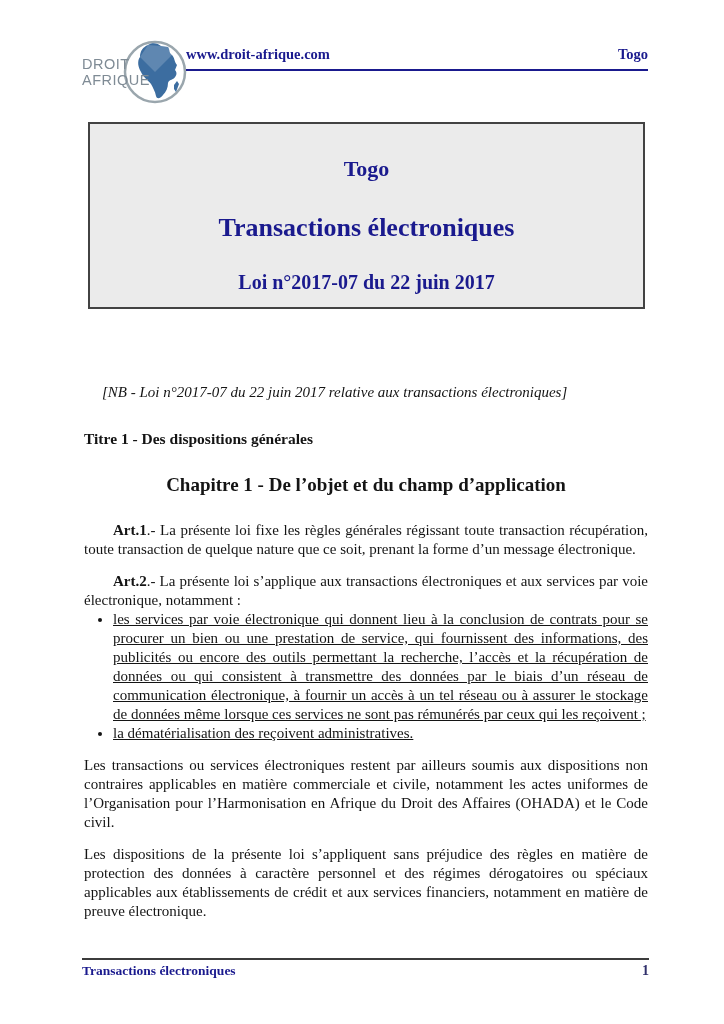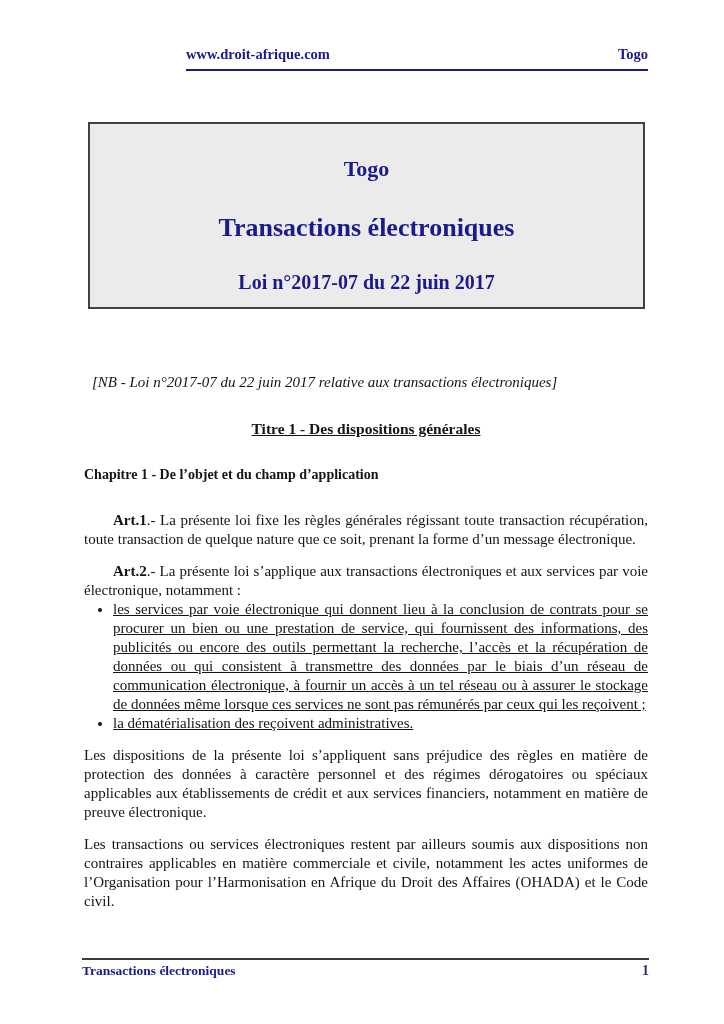--- a/index.html
+++ b/index.html
@@ -45,23 +45,23 @@
   }
   .tb-country{margin-top:32px;font-size:22px;line-height:26px;}
   .tb-subject{margin-top:31px;font-size:26px;line-height:30px;}
   .tb-law{margin-top:30px;font-size:20px;line-height:18px;}
 
   
   .content{
     position:absolute;left:84px;top:365px;width:564px;
     font-size:15px;line-height:19px;
   }
-  .nb-note{margin:8px;font-style:italic;}
-  .titre{margin:27px 0 4px;font-size:15.5px;line-height:19px;font-weight:bold;text-align:center;text-decoration:underline;}
-  .chapitre{margin:27px 0 0;font-size:14px;line-height:19px;font-weight:bold;}
+  .nb-note{margin:18px;font-style:italic;}
+  .titre{margin:27px 0 4px;font-size:15.5px;line-height:19px;font-weight:bold;}
+  .chapitre{margin:27px 0 0;font-size:19px;line-height:19px;font-weight:bold;text-align:center;}
   .para{margin:13px 0 0;text-align:justify;}
   .para.mt-lg{margin-top:27px;}
   .art-label{font-weight:bold;margin-left:29px;}
   ul.points{margin:0;padding-left:29px;list-style:disc;text-decoration:underline;}
   ul.points li{text-align:justify;}
 
   
   .footer{
     position:absolute;left:82px;top:958px;width:567px;
     border-top:2px solid var(--rule-dark);
@@ -69,20 +69,32 @@
     display:flex;justify-content:space-between;align-items:baseline;
   }
   .footer-title{color:var(--navy);font-weight:bold;font-size:13.5px;}
   .page-number{color:#30306b;font-weight:bold;font-size:14px;}
 </style>
 </head>
 <body>
 
 <div class="page">
 
+  <div class="logo">
+    <svg width="120" height="70" viewBox="0 0 120 70">
+      <circle cx="75" cy="34" r="30" style="fill:#ffffff;stroke:#9aa6ad;stroke-width:2.5;"></circle>
+      <path style="fill:var(--africa-blue);" d="M68,7 C72,4 78,5 81,8 L88,9 C90,12 89,15 92,17 C95,20 94,24 97,27 L95,32
+           C98,35 96,39 93,41 C91,42 89,42 88,45 C88,50 86,54 83,57 C81,60 77,62 76,58
+           C75,53 73,50 71,46 C68,42 63,39 61,34 C58,29 57,23 60,19 C60,13 63,9 68,7 Z"></path>
+      <path style="fill:var(--africa-blue);" d="M94,47 l3,-4 l2,3 l-3,8 l-2,-3 z"></path>
+      <path style="fill:#ffffff;opacity:0.18;" d="M68,7 L81,8 L88,9 L92,17 L75,34 L60,19 Z"></path>
+      <text x="2" y="31" style="font-family:'Liberation Sans',sans-serif;font-size:14.5px;letter-spacing:0.5px;fill:var(--logo-gray);">DROIT</text>
+      <text x="2" y="47" style="font-family:'Liberation Sans',sans-serif;font-size:14.5px;letter-spacing:0.5px;fill:var(--logo-gray);">AFRIQUE</text>
+    </svg>
+  </div>
 
   <div class="header-bar">
     <a class="site-link" href="#">www.droit-afrique.com</a>
     <span class="header-country">Togo</span>
   </div>
 
   <section class="title-box">
     <div class="tb-country">Togo</div>
     <div class="tb-subject">Transactions électroniques</div>
     <div class="tb-law">Loi n°2017-07 du 22 juin 2017</div>
@@ -96,22 +108,22 @@
 
     <p class="para mt-lg"><span class="art-label">Art.1</span><span>.- </span><span>La présente loi fixe les règles générales régissant toute transaction récupération, toute transaction de quelque nature que ce soit, prenant la forme d’un message électronique.</span></p>
 
     <p class="para"><span class="art-label">Art.2</span><span>.- </span><span>La présente loi s’applique aux transactions électroniques et aux services par voie électronique, notamment :</span></p>
 
     <ul class="points">
       <li>les services par voie électronique qui donnent lieu à la conclusion de contrats pour se procurer un bien ou une prestation de service, qui fournissent des informations, des publicités ou encore des outils permettant la recherche, l’accès et la récupération de données ou qui consistent à transmettre des données par le biais d’un réseau de communication électronique, à fournir un accès à un tel réseau ou à assurer le stockage de données même lorsque ces services ne sont pas rémunérés par ceux qui les reçoivent ;</li>
       <li>la dématérialisation des reçoivent administratives.</li>
     </ul>
 
+    <p class="para">Les transactions ou services électroniques restent par ailleurs soumis aux dispositions non contraires applicables en matière commerciale et civile, notamment les actes uniformes de l’Organisation pour l’Harmonisation en Afrique du Droit des Affaires (OHADA) et le Code civil.</p>
     <p class="para">Les dispositions de la présente loi s’appliquent sans préjudice des règles en matière de protection des données à caractère personnel et des régimes dérogatoires ou spéciaux applicables aux établissements de crédit et aux services financiers, notamment en matière de preuve électronique.</p>
-    <p class="para">Les transactions ou services électroniques restent par ailleurs soumis aux dispositions non contraires applicables en matière commerciale et civile, notamment les actes uniformes de l’Organisation pour l’Harmonisation en Afrique du Droit des Affaires (OHADA) et le Code civil.</p>
   </main>
 
   <footer class="footer">
     <span class="footer-title">Transactions électroniques</span>
     <span class="page-number">1</span>
   </footer>
 
 </div>
 
 </body></html>

